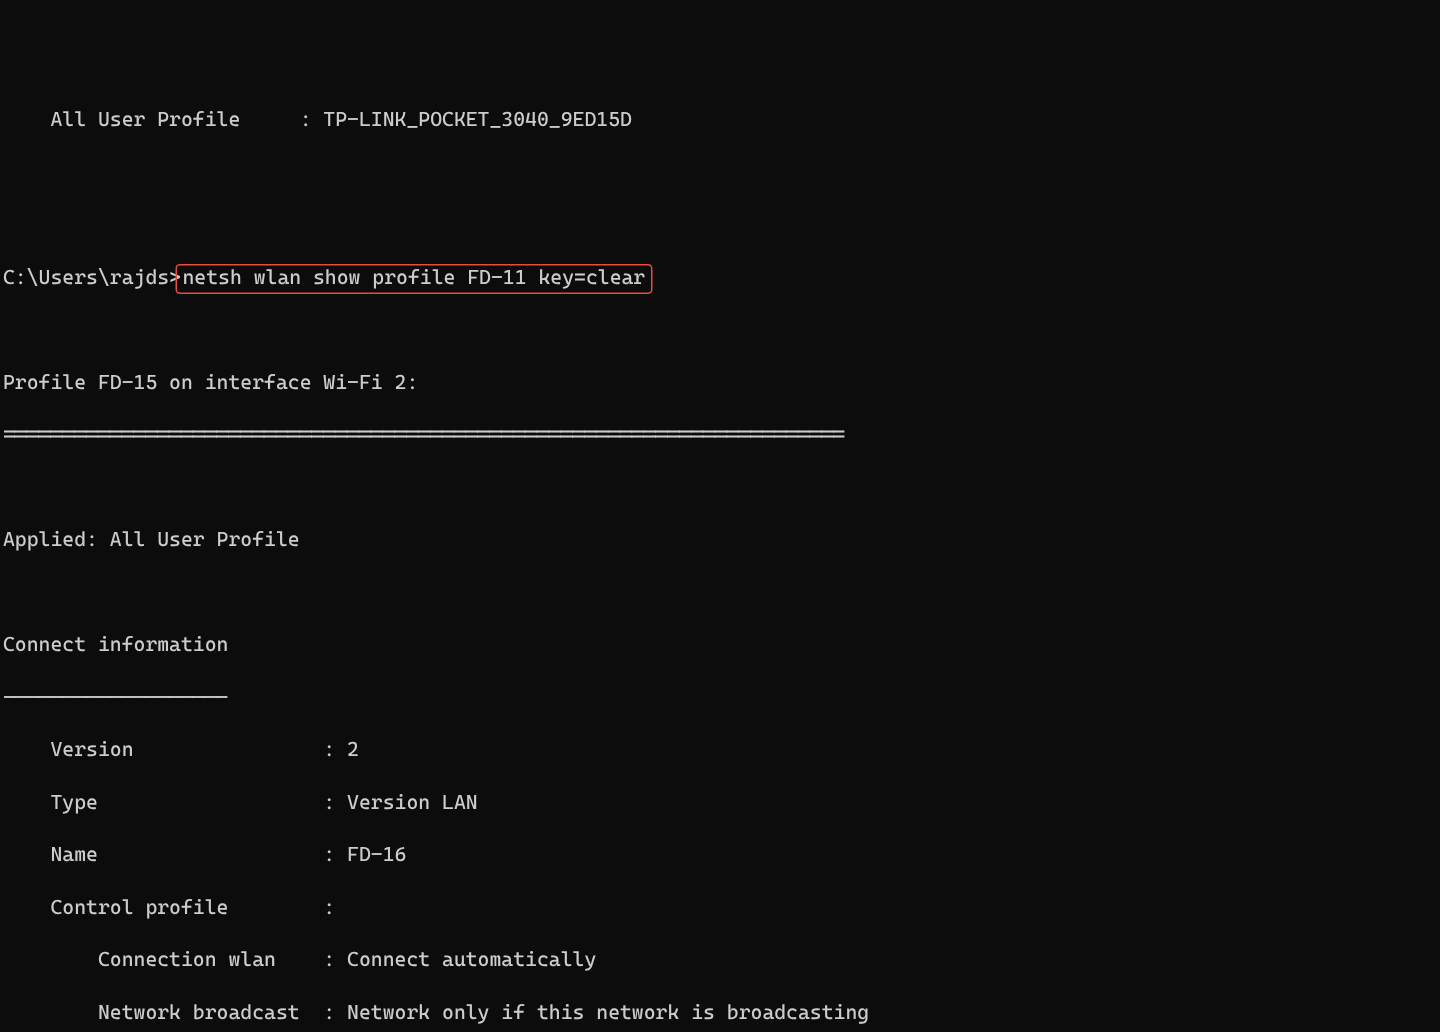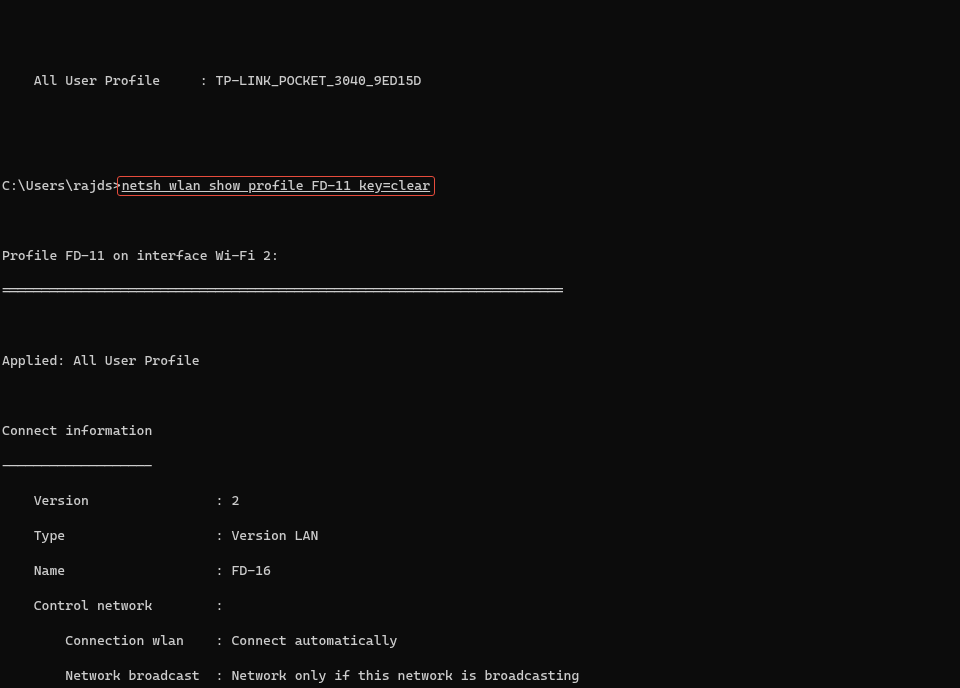--- a/index.html
+++ b/index.html
@@ -15,44 +15,43 @@
       overflow: hidden;
       white-space: pre;
     }
     .line { display: block; }
     .highlight-box {
       border: 1.5px solid #e74c3c;
       border-radius: 3px;
       display: inline-block;
       padding: 0 4px;
       margin: -1px -4px;
-      text-decoration: underline;
     }
   </style>
 </head>
 <body>
 
 
 
 <span class="line"><span>    All User Profile     : </span><span>TP-LINK_POCKET_3040_9ED15D</span></span>
 <span class="line"> </span>
 <span class="line"> </span>
 <span class="line"><span>C:\Users\rajds&gt;</span><span class="highlight-box"><span>netsh wlan show profile FD-11 key=clear</span></span></span>
 <span class="line"> </span>
-<span class="line">Profile FD-11 on interface Wi-Fi 2:</span>
+<span class="line">Profile FD-15 on interface Wi-Fi 2:</span>
 <span class="line">=======================================================================</span>
 <span class="line"> </span>
 <span class="line">Applied: All User Profile</span>
 <span class="line"> </span>
 <span class="line">Connect information</span>
 <span class="line">-------------------</span>
 <span class="line">    Version                : 2</span>
 <span class="line">    Type                   : Version LAN</span>
 <span class="line">    Name                   : FD-16</span>
-<span class="line">    Control network        :</span>
+<span class="line">    Control profile        :</span>
 <span class="line">        Connection wlan    : Connect automatically</span>
 <span class="line">        Network broadcast  : Network only if this network is broadcasting</span>
 
 
 
 
 
 
 
 

